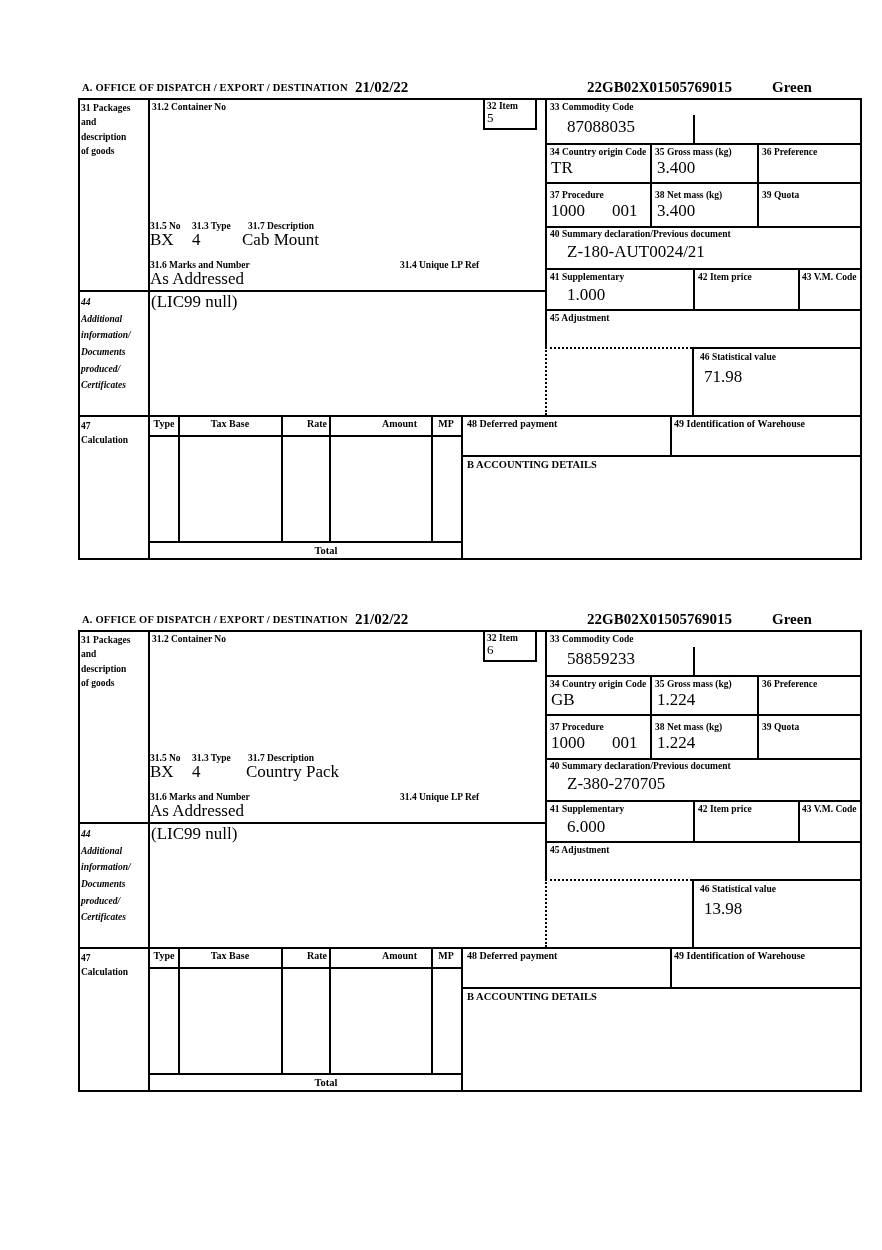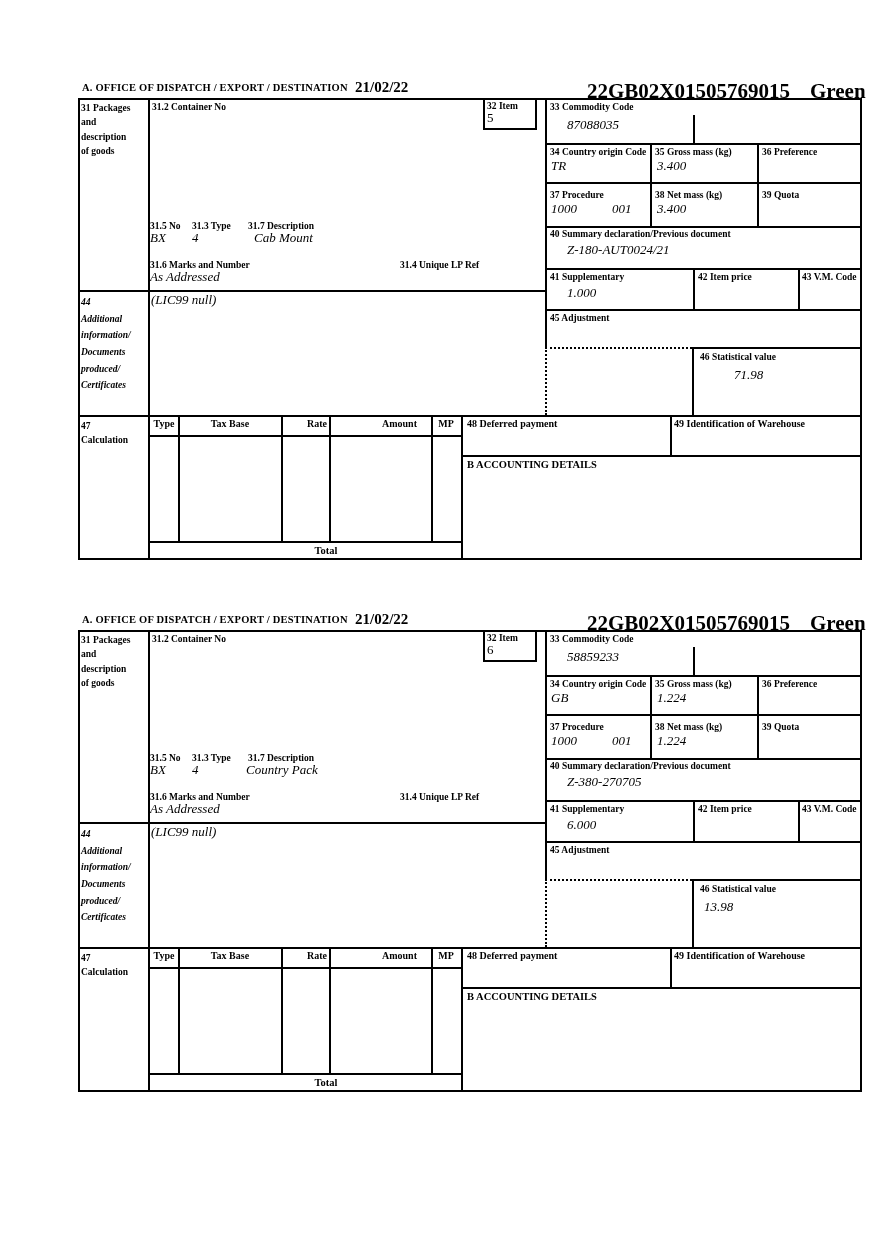--- a/index.html
+++ b/index.html
@@ -4,26 +4,26 @@
 <style>
   html,body{margin:0;padding:0;background:#fff;}
   body{width:882px;height:1250px;position:relative;font-family:"Liberation Serif","DejaVu Serif",serif;color:#000;}
   .form-section{position:absolute;left:78px;width:784px;height:462px;}
   .hl,.vl{position:absolute;background:#000;}
   .dh{position:absolute;border-top:2px dotted #000;height:0;}
   .dv{position:absolute;border-left:2px dotted #000;width:0;}
   .lbl{position:absolute;font-weight:bold;font-size:9.5px;line-height:1.15;white-space:nowrap;}
   .lbl-multi{position:absolute;font-weight:bold;font-size:9.5px;line-height:1.5;white-space:pre-line;}
   .lbl-multi.wide{line-height:1.75;font-style:italic;}
-  .val{position:absolute;font-size:13px;line-height:1.1;white-space:nowrap;font-style:italic;}
+  .val{position:absolute;font-size:17px;line-height:1.1;white-space:nowrap;}
   .val-sm{position:absolute;font-size:13px;line-height:1.1;}
   .th{position:absolute;font-weight:bold;font-size:10px;top:320px;}
   .sec-hdr-office{position:absolute;left:4px;top:-16px;font-weight:bold;font-size:10.5px;letter-spacing:.2px;}
   .sec-hdr-date{position:absolute;left:277px;top:-19px;font-weight:bold;font-size:15px;}
-  .sec-hdr-ref{position:absolute;left:509px;top:-19px;font-weight:bold;font-size:21px;display:flex;gap:20px;justify-content:center;}
+  .sec-hdr-ref{position:absolute;left:509px;top:-19px;font-weight:bold;font-size:15px;display:flex;gap:40px;justify-content:center;}
   .b105{font-weight:bold;font-size:10.5px;}
 </style>
 </head>
 <body>
 
 <div class="form-section" id="section-0" style="top:98px">
 
   <div class="sec-hdr-office">A.  OFFICE OF DISPATCH / EXPORT / DESTINATION</div>
   <div class="sec-hdr-date">21/02/22</div>
   <div class="sec-hdr-ref">
@@ -103,37 +103,37 @@
   <div class="val" style="left:534px;top:104px">001</div>
   <div class="lbl" style="left:577px;top:92px">38 Net mass (kg)</div>
   <div class="val" style="left:579px;top:104px">3.400</div>
   <div class="lbl" style="left:684px;top:92px">39 Quota</div>
 
   <div class="lbl" style="left:72px;top:123px">31.5 No</div>
   <div class="lbl" style="left:114px;top:123px">31.3 Type</div>
   <div class="lbl" style="left:170px;top:123px">31.7 Description</div>
   <div class="val" style="left:72px;top:133px">BX</div>
   <div class="val" style="left:114px;top:133px">4</div>
-  <div class="val" style="left:176px;top:133px">Cab Mount</div>
+  <div class="val" style="left:164px;top:133px">Cab Mount</div>
 
   <div class="lbl" style="left:72px;top:162px">31.6 Marks and Number</div>
   <div class="lbl" style="left:322px;top:162px">31.4 Unique LP Ref</div>
   <div class="val" style="left:72px;top:172px">As Addressed</div>
 
   <div class="lbl" style="left:472px;top:131px">40 Summary declaration/Previous document</div>
   <div class="val" style="left:489px;top:145px">Z-180-AUT0024/21</div>
   <div class="lbl" style="left:472px;top:174px">41 Supplementary</div>
   <div class="val" style="left:489px;top:188px">1.000</div>
   <div class="lbl" style="left:620px;top:174px">42 Item price</div>
   <div class="lbl" style="left:724px;top:174px">43 V.M. Code</div>
 
   <div class="val" style="left:73px;top:195px">(LIC99 null)</div>
   <div class="lbl" style="left:472px;top:215px">45 Adjustment</div>
   <div class="lbl" style="left:622px;top:254px">46 Statistical value</div>
-  <div class="val" style="left:656px;top:270px">71.98</div>
+  <div class="val" style="left:626px;top:270px">71.98</div>
 
   <div class="th" style="left:72px;width:28px;text-align:center">Type</div>
   <div class="th" style="left:102px;width:100px;text-align:center">Tax Base</div>
   <div class="th" style="left:205px;width:44px;text-align:right">Rate</div>
   <div class="th" style="left:253px;width:86px;text-align:right">Amount</div>
   <div class="th" style="left:355px;width:26px;text-align:center">MP</div>
 
   <div class="lbl" style="left:389px;top:320px;font-size:10px">48 Deferred payment</div>
   <div class="lbl" style="left:596px;top:320px;font-size:10px">49 Identification of Warehouse</div>
   <div class="b105" style="position:absolute;left:389px;top:361px">B ACCOUNTING DETAILS</div>

